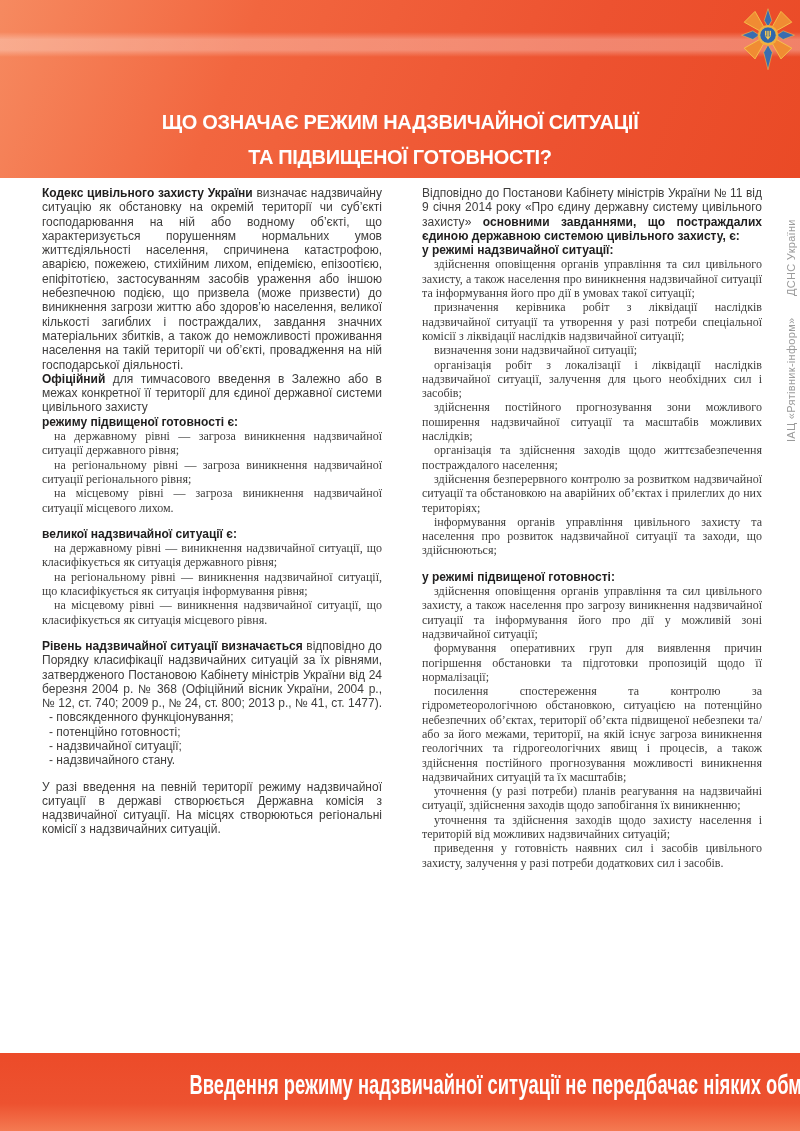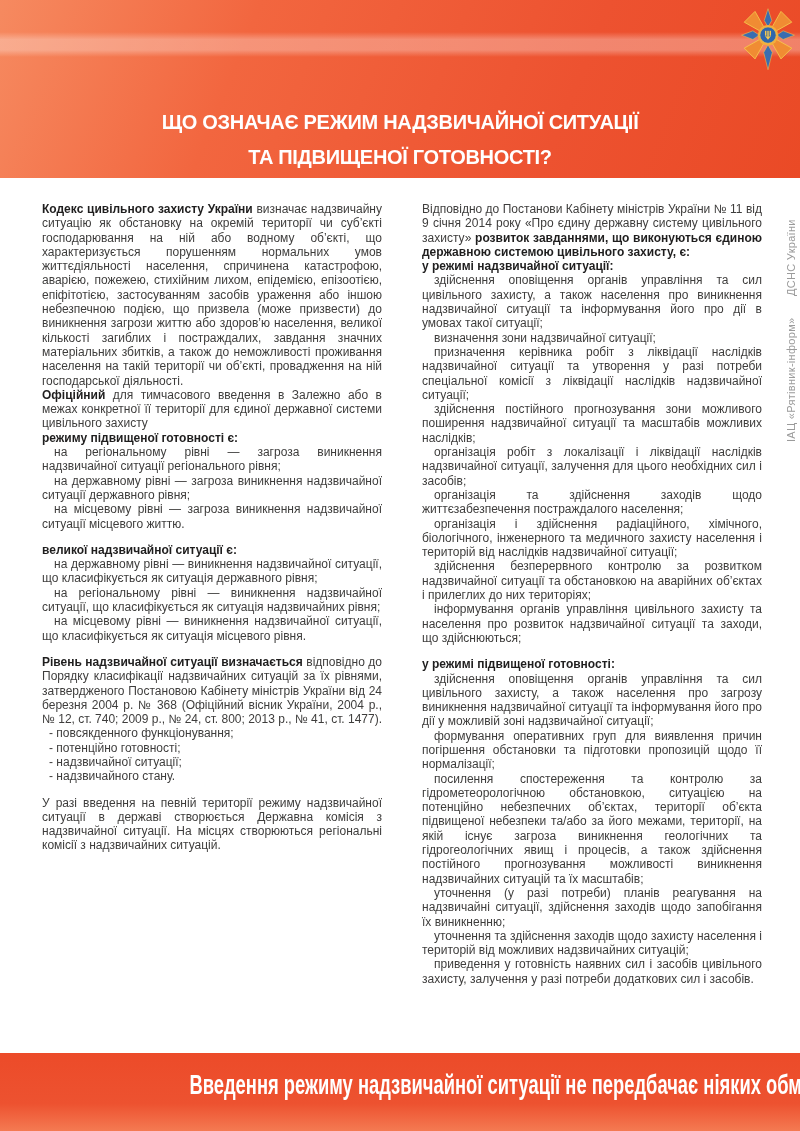--- a/index.html
+++ b/index.html
@@ -17,31 +17,31 @@
     background:linear-gradient(to bottom,rgba(255,255,255,0) 0%,rgba(255,255,255,0.30) 30%,rgba(255,255,255,0.30) 72%,rgba(255,255,255,0) 100%);
   }
   .title{
     position:absolute;left:0;top:105px;width:100%;text-align:center;
     color:#ffffff;font-weight:bold;font-size:20px;line-height:35px;letter-spacing:-0.3px;
     white-space:nowrap;
   }
   .logo{position:absolute;top:8px;right:5px;width:54px;height:64px;}
   
   .content{
-    position:absolute;left:42px;top:202px;width:720px;height:862px;
+    position:absolute;left:42px;top:186px;width:720px;height:862px;
     display:flex;gap:40px;overflow:hidden;
   }
   .col{
     width:344px;font-size:12px;line-height:14.3px;color:#3e3d3c;
     text-align:justify;hyphens:auto;-webkit-hyphens:auto;
   }
   .col p{margin:0;}
   .blk{margin-bottom:12px;}
   .lead,.hd{font-weight:bold;color:#1f1e1e;}
-  .ind{text-indent:12px;}
+  .ind{text-indent:12px;font-family:Liberation Serif, serif;}
   .modes p{padding-left:7px;}
   
   .vcap{
     position:absolute;top:182px;right:3px;height:260px;
     writing-mode:vertical-rl;transform:rotate(180deg);
     font-size:11px;color:#9b9b9b;letter-spacing:0.3px;white-space:nowrap;
   }
   .vcap .org{margin-top:22px;}
   
   .banner{
@@ -97,57 +97,56 @@
 
   <div class="content">
 
     <div class="col">
       <p class="blk"><span class="lead">Кодекс  цивільного захисту України</span><span> визначає надзвичайну ситуацію як обстановку на окремій території чи суб’єкті господарювання на ній або водному об’єкті, що характеризується порушенням нормальних умов життєдіяльності населення, спричинена катастрофою, аварією, пожежею, стихійним лихом, епідемією, епізоотією, епіфітотією, застосуванням засобів ураження або іншою небезпечною подією, що призвела (може призвести) до виникнення загрози життю або здоров’ю населення, великої кількості загиблих і постраждалих, завдання значних матеріальних збитків, а також до неможливості проживання населення на такій території чи об’єкті, провадження на ній господарської діяльності.</span></p>
 
       <p class="blk"><span class="lead">Офіційний</span><span> для тимчасового введення в Залежно або в межах конкретної її території для єдиної державної системи цивільного захисту</span></p>
 
       <p class="hd blk">режиму підвищеної готовності є:</p>
       <div class="blk">
+        <p class="ind">на державному рівні — загроза виникнення надзвичайної ситуації державного рівня;</p>
         <p class="ind">на регіональному рівні — загроза виникнення надзвичайної ситуації регіонального рівня;</p>
-        <p class="ind">на державному рівні — загроза виникнення надзвичайної ситуації державного рівня;</p>
-        <p class="ind">на місцевому рівні — загроза виникнення надзвичайної ситуації місцевого життю.</p>
+        <p class="ind">на місцевому рівні — загроза виникнення надзвичайної ситуації місцевого лихом.</p>
       </div>
 
       <p class="hd blk">великої надзвичайної ситуації є:</p>
       <div class="blk">
         <p class="ind">на державному рівні — виникнення надзвичайної ситуації, що класифікується як ситуація державного рівня;</p>
-        <p class="ind">на регіональному рівні — виникнення надзвичайної ситуації, що класифікується як ситуація надзвичайних рівня;</p>
+        <p class="ind">на регіональному рівні — виникнення надзвичайної ситуації, що класифікується як ситуація інформування рівня;</p>
         <p class="ind">на місцевому рівні — виникнення надзвичайної ситуації, що класифікується як ситуація місцевого рівня.</p>
       </div>
 
       <p class="blk"><span class="lead">Рівень надзвичайної ситуації визначається</span><span> відповідно до Порядку класифікації надзвичайних ситуацій за їх рівнями, затвердженого Постановою Кабінету міністрів України від 24 березня 2004 р. № 368 (Офіційний вісник України, 2004 р., № 12, ст. 740; 2009 р., № 24, ст. 800; 2013 р., № 41, ст. 1477).</span></p>
 
 
       <div class="blk modes">
         <p>- повсякденного функціонування;</p>
         <p>- потенційно готовності;</p>
         <p>- надзвичайної ситуації;</p>
         <p>- надзвичайного стану.</p>
       </div>
 
       <p>У разі введення на певній території режиму надзвичайної ситуації в державі створюється Державна комісія з надзвичайної ситуації. На місцях створюються регіональні комісії з надзвичайних ситуацій.</p>
     </div>
 
     <div class="col">
-      <p class="blk"><span>Відповідно до Постанови Кабінету міністрів України № 11 від 9 січня 2014 року «Про єдину державну систему цивільного захисту» </span><span class="lead">розвиток завданнями, що виконуються єдиною державною системою цивільного захисту, є:</span></p>
+      <p class="blk"><span>Відповідно до Постанови Кабінету міністрів України № 11 від 9 січня 2014 року «Про єдину державну систему цивільного захисту» </span><span class="lead">основними завданнями, що постраждалих єдиною державною системою цивільного захисту, є:</span></p>
 
       <p class="hd">у режимі надзвичайної ситуації:</p>
       <div class="blk">
         <p class="ind">здійснення оповіщення органів управління та сил цивільного захисту, а також населення про виникнення надзвичайної ситуації та інформування його про дії в умовах такої ситуації;</p>
+        <p class="ind">призначення керівника робіт з ліквідації наслідків надзвичайної ситуації та утворення у разі потреби спеціальної комісії з ліквідації наслідків надзвичайної ситуації;</p>
         <p class="ind">визначення зони надзвичайної ситуації;</p>
-        <p class="ind">призначення керівника робіт з ліквідації наслідків надзвичайної ситуації та утворення у разі потреби спеціальної комісії з ліквідації наслідків надзвичайної ситуації;</p>
+        <p class="ind">організація робіт з локалізації і ліквідації наслідків надзвичайної ситуації, залучення для цього необхідних сил і засобів;</p>
         <p class="ind">здійснення постійного прогнозування зони можливого поширення надзвичайної ситуації та масштабів можливих наслідків;</p>
-        <p class="ind">організація робіт з локалізації і ліквідації наслідків надзвичайної ситуації, залучення для цього необхідних сил і засобів;</p>
         <p class="ind">організація та здійснення заходів щодо життєзабезпечення постраждалого населення;</p>
-        <p class="ind">організація і здійснення радіаційного, хімічного, біологічного, інженерного та медичного захисту населення і територій від наслідків надзвичайної ситуації;</p>
         <p class="ind">здійснення безперервного контролю за розвитком надзвичайної ситуації та обстановкою на аварійних об’єктах і прилеглих до них територіях;</p>
         <p class="ind">інформування органів управління цивільного захисту та населення про розвиток надзвичайної ситуації та заходи, що здійснюються;</p>
       </div>
 
       <p class="hd">у режимі підвищеної готовності:</p>
       <div>
         <p class="ind">здійснення оповіщення органів управління та сил цивільного захисту, а також населення про загрозу виникнення надзвичайної ситуації та інформування його про дії у можливій зоні надзвичайної ситуації;</p>
         <p class="ind">формування оперативних груп для виявлення причин погіршення обстановки та підготовки пропозицій щодо її нормалізації;</p>
         <p class="ind">посилення спостереження та контролю за гідрометеорологічною обстановкою, ситуацією на потенційно небезпечних об’єктах, території об’єкта підвищеної небезпеки та/або за його межами, території, на якій існує загроза виникнення геологічних та гідрогеологічних явищ і процесів, а також здійснення постійного прогнозування можливості виникнення надзвичайних ситуацій та їх масштабів;</p>
         <p class="ind">уточнення (у разі потреби) планів реагування на надзвичайні ситуації, здійснення заходів щодо запобігання їх виникненню;</p>

